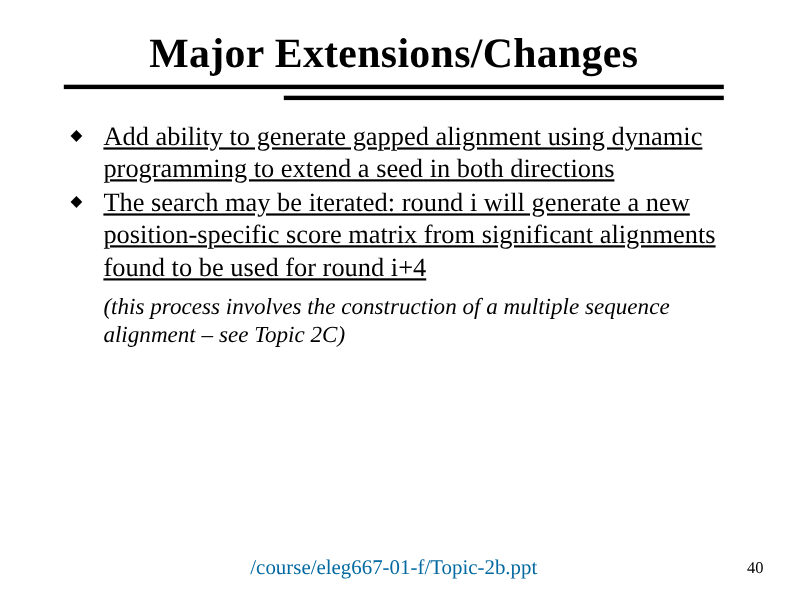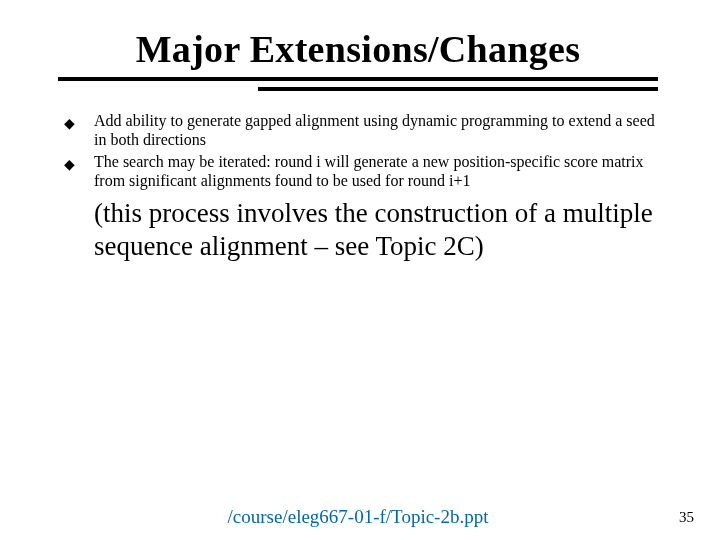--- a/index.html
+++ b/index.html
@@ -44,36 +44,38 @@
     height: 4px;
     background: #000;
   }
   .bullets {
     list-style: none;
     padding-left: 4px;
   }
   .bullets > li {
     position: relative;
     padding-left: 32px;
-    font-size: 16px;
+    font-size: 24px;
     line-height: 1.22;
     margin-bottom: 2px;
+    text-decoration: underline;
   }
   .bullets > li::before {
     content: "◆";
     position: absolute;
     left: 2px;
     top: 4px;
     font-size: 14px;
     color: #000;
   }
   .em { font-style: italic; }
   .subnote {
     padding-left: 36px;
-    font-size: 27px;
+    font-size: 21px;
+    font-style: italic;
     line-height: 1.25;
     margin-top: 6px;
   }
   .footer {
     position: absolute;
     bottom: 14px;
     left: 0; right: 0;
     height: 20px;
   }
   .footer-path {
@@ -105,24 +107,24 @@
   <div class="rule-wrap">
     <div class="rule-top"></div>
     <div class="rule-bot"></div>
   </div>
 
   <ul class="bullets">
     <li>
       <span>Add ability to generate gapped alignment using dynamic programming to extend a seed in both directions</span>
     </li>
     <li>
-      <span>The search may be iterated: round i will generate a new position-specific score matrix from significant alignments found to be used for round i+1</span>
+      <span>The search may be iterated: round i will generate a new position-specific score matrix from significant alignments found to be used for round i+4</span>
     </li>
   </ul>
 
   <div class="subnote">(this process involves the construction of a multiple sequence alignment – see Topic 2C)</div>
 
   <div class="footer">
     <div class="footer-path">/course/eleg667-01-f/Topic-2b.ppt</div>
-    <div class="footer-num">35</div>
+    <div class="footer-num">40</div>
   </div>
 
 </div>
 
 </body></html>

